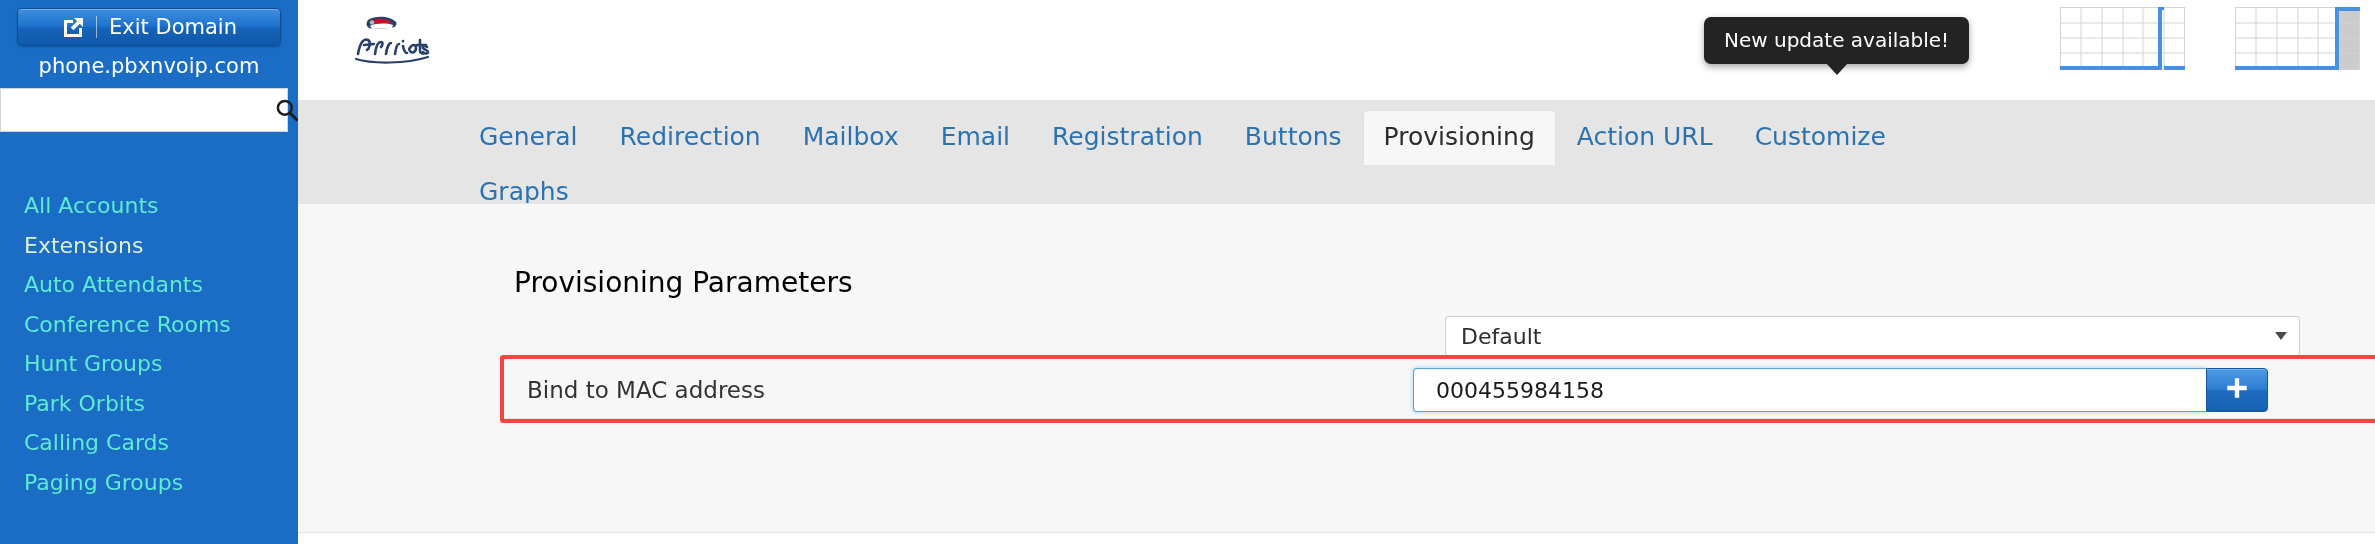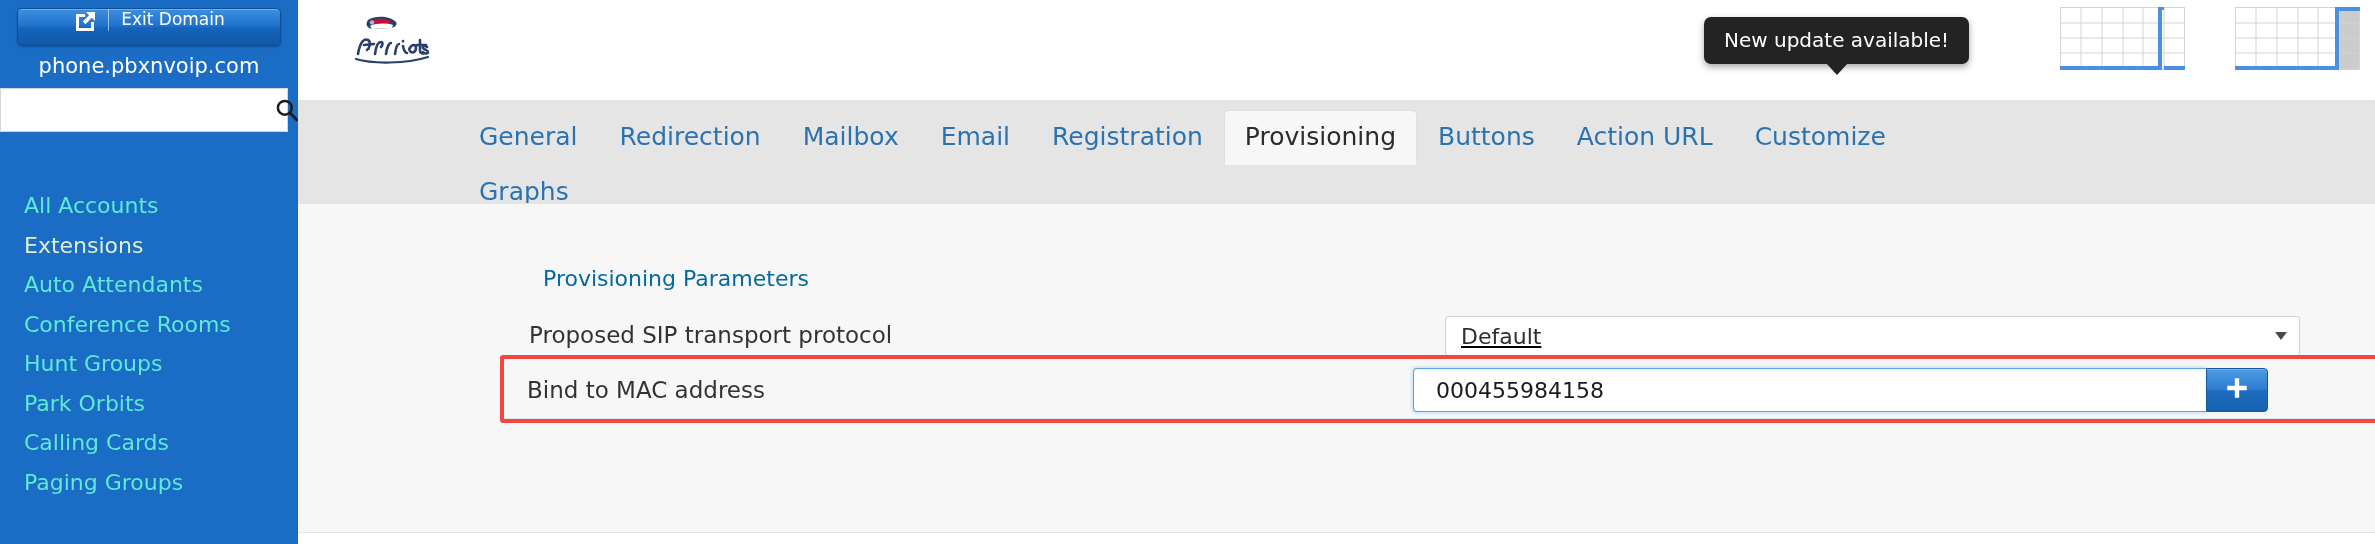--- a/index.html
+++ b/index.html
@@ -17,22 +17,22 @@
     width: 298px; height: 544px;
     background: #1a6cc4;
   }
   #exit-domain-btn {
     position: absolute; left: 17px; top: 8px;
     width: 264px; height: 38px;
     border-radius: 5px;
     background: linear-gradient(180deg, #3d8ee0 0%, #1e72cc 48%, #1464bc 52%, #1158a8 100%);
     border: 1px solid #0d4f99;
     box-shadow: inset 0 1px 0 rgba(255,255,255,.30), 0 1px 2px rgba(0,0,0,.25);
-    display: flex; align-items: flex-start; justify-content: center;
-    color: #fff; font-size: 17px;
+    display: flex; align-items: center; justify-content: center;
+    color: #fff; font-size: 21px;
     font-family: "DejaVu Sans", sans-serif;
     cursor: pointer;
   }
   #exit-domain-btn .ic { display: inline-flex; margin-right: 11px; }
   #exit-domain-btn .sep {
     display: inline-block; width: 1px; height: 22px;
     background: rgba(255,255,255,.55); margin-right: 12px;
   }
   #domain-name {
     position: absolute; left: 0; top: 54px; width: 298px;
@@ -123,36 +123,36 @@
   }
   .tab-break { flex-basis: 100%; height: 0; }
 
   
   #content {
     position: absolute; left: 0; top: 203px;
     width: 2077px; height: 341px;
     background: #f7f7f7; border-top: 1px solid #e4e4e4;
   }
   #page-title {
-    position: absolute; left: 245px; top: 62px;
-    font-size: 22px; color: #0369a1; font-weight: normal;
+    position: absolute; left: 216px; top: 62px;
+    font-size: 28px; color: #000000; font-weight: normal;
     font-family: "DejaVu Sans", sans-serif;
   }
 
   .form-row { position: absolute; left: 231px; width: 1770px; display: flex; align-items: center; }
   .form-label { font-size: 23px; color: #333333; font-family: "DejaVu Sans", sans-serif; }
 
   #row-transport { top: 118px; height: 30px; }
   #row-transport .form-label { position: absolute; left: 0; top: 0; }
 
   #transport-select {
     position: absolute; left: 916px; top: -6px;
     width: 855px; height: 40px;
     background: #ffffff; border: 1px solid #ccd0d4; border-radius: 3px;
-    display: flex; align-items: center; cursor: pointer; text-decoration: underline;
+    display: flex; align-items: center; cursor: pointer;
   }
   #transport-select .sel-value {
     flex: 1; padding-left: 15px; font-size: 22px; color: #2e2e2e;
     font-family: "DejaVu Sans", sans-serif;
   }
   #transport-select .sel-caret {
     margin-right: 12px; width: 0; height: 0;
     border-left: 6px solid transparent; border-right: 6px solid transparent;
     border-top: 8px solid #4a4a4a;
   }
@@ -331,35 +331,34 @@
       </div>
     </div>
 
     <div id="tabs-region">
       <div id="tabs">
         <div class="tab"><span>General</span></div>
         <div class="tab"><span>Redirection</span></div>
         <div class="tab"><span>Mailbox</span></div>
         <div class="tab"><span>Email</span></div>
         <div class="tab"><span>Registration</span></div>
+        <div class="tab"><span>Buttons</span></div>
         <div class="tab active"><span>Provisioning</span></div>
-        <div class="tab"><span>Buttons</span></div>
         <div class="tab"><span>Action URL</span></div>
         <div class="tab"><span>Customize</span></div>
         <div class="tab-break"></div>
         <div class="tab"><span>Graphs</span></div>
       </div>
     </div>
 
     <div id="content">
 
       <h1 id="page-title">Provisioning Parameters</h1>
 
       <div class="form-row" id="row-transport">
-        <span class="form-label">Proposed SIP transport protocol</span>
         <div id="transport-select">
           <span class="sel-value">Default</span>
           <span class="sel-caret"></span>
         </div>
       </div>
 
       <div id="content-bottom-strip"></div>
     </div>
 
   </div>

